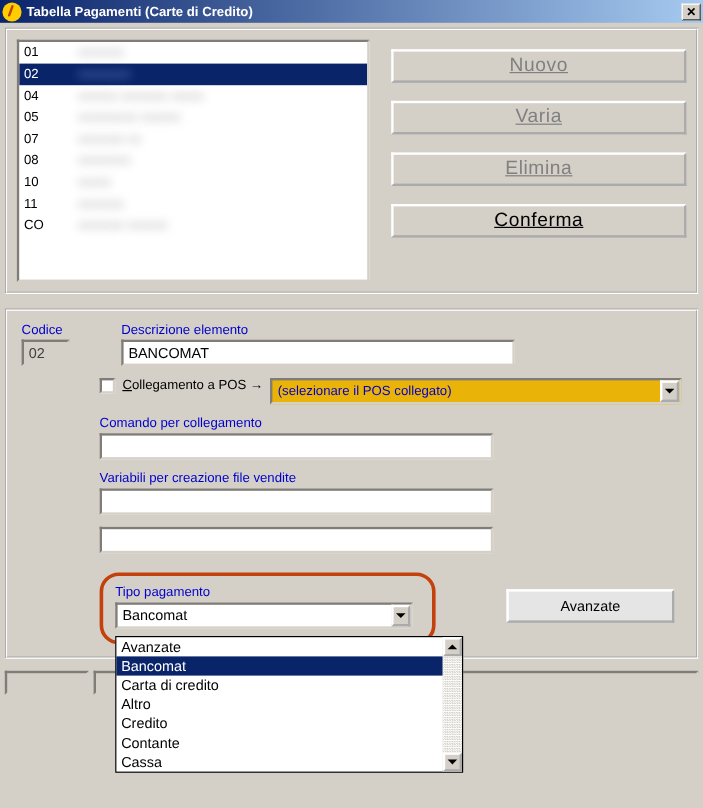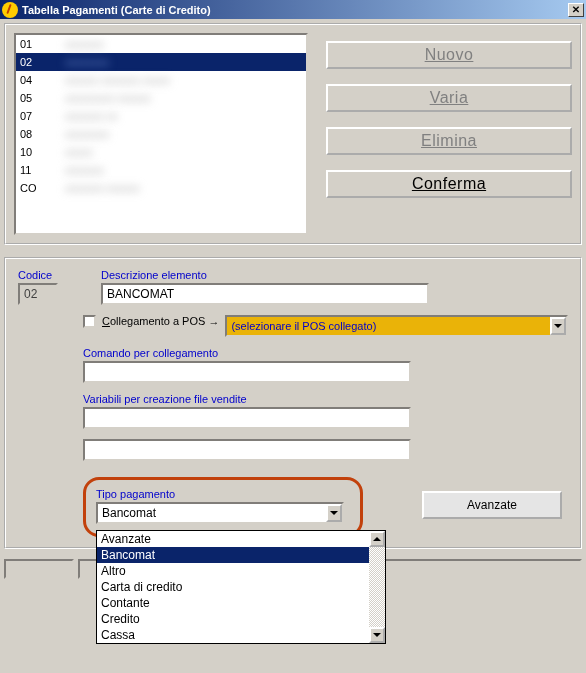--- a/index.html
+++ b/index.html
@@ -384,24 +384,24 @@
     <div class="tipo-section">
       <span class="label-blue">Tipo pagamento</span>
       <div class="tipo-select">
         <span>Bancomat</span>
         <div class="select-arrow"></div>
       </div>
       <div class="tipo-dropdown">
         <div class="tipo-list" id="tipo-list">
             <div class="tipo-item">Avanzate</div>
             <div class="tipo-item selected">Bancomat</div>
+            <div class="tipo-item">Carta di credito</div>
             <div class="tipo-item">Altro</div>
-            <div class="tipo-item">Carta di credito</div>
+            <div class="tipo-item">Credito</div>
             <div class="tipo-item">Contante</div>
-            <div class="tipo-item">Credito</div>
             <div class="tipo-item">Cassa</div>
           </div>
         <div class="tipo-scrollbar">
           <div class="tipo-scroll-btn up"></div>
           <div class="tipo-scroll-track"></div>
           <div class="tipo-scroll-btn down"></div>
         </div>
       </div>
     </div>
 

